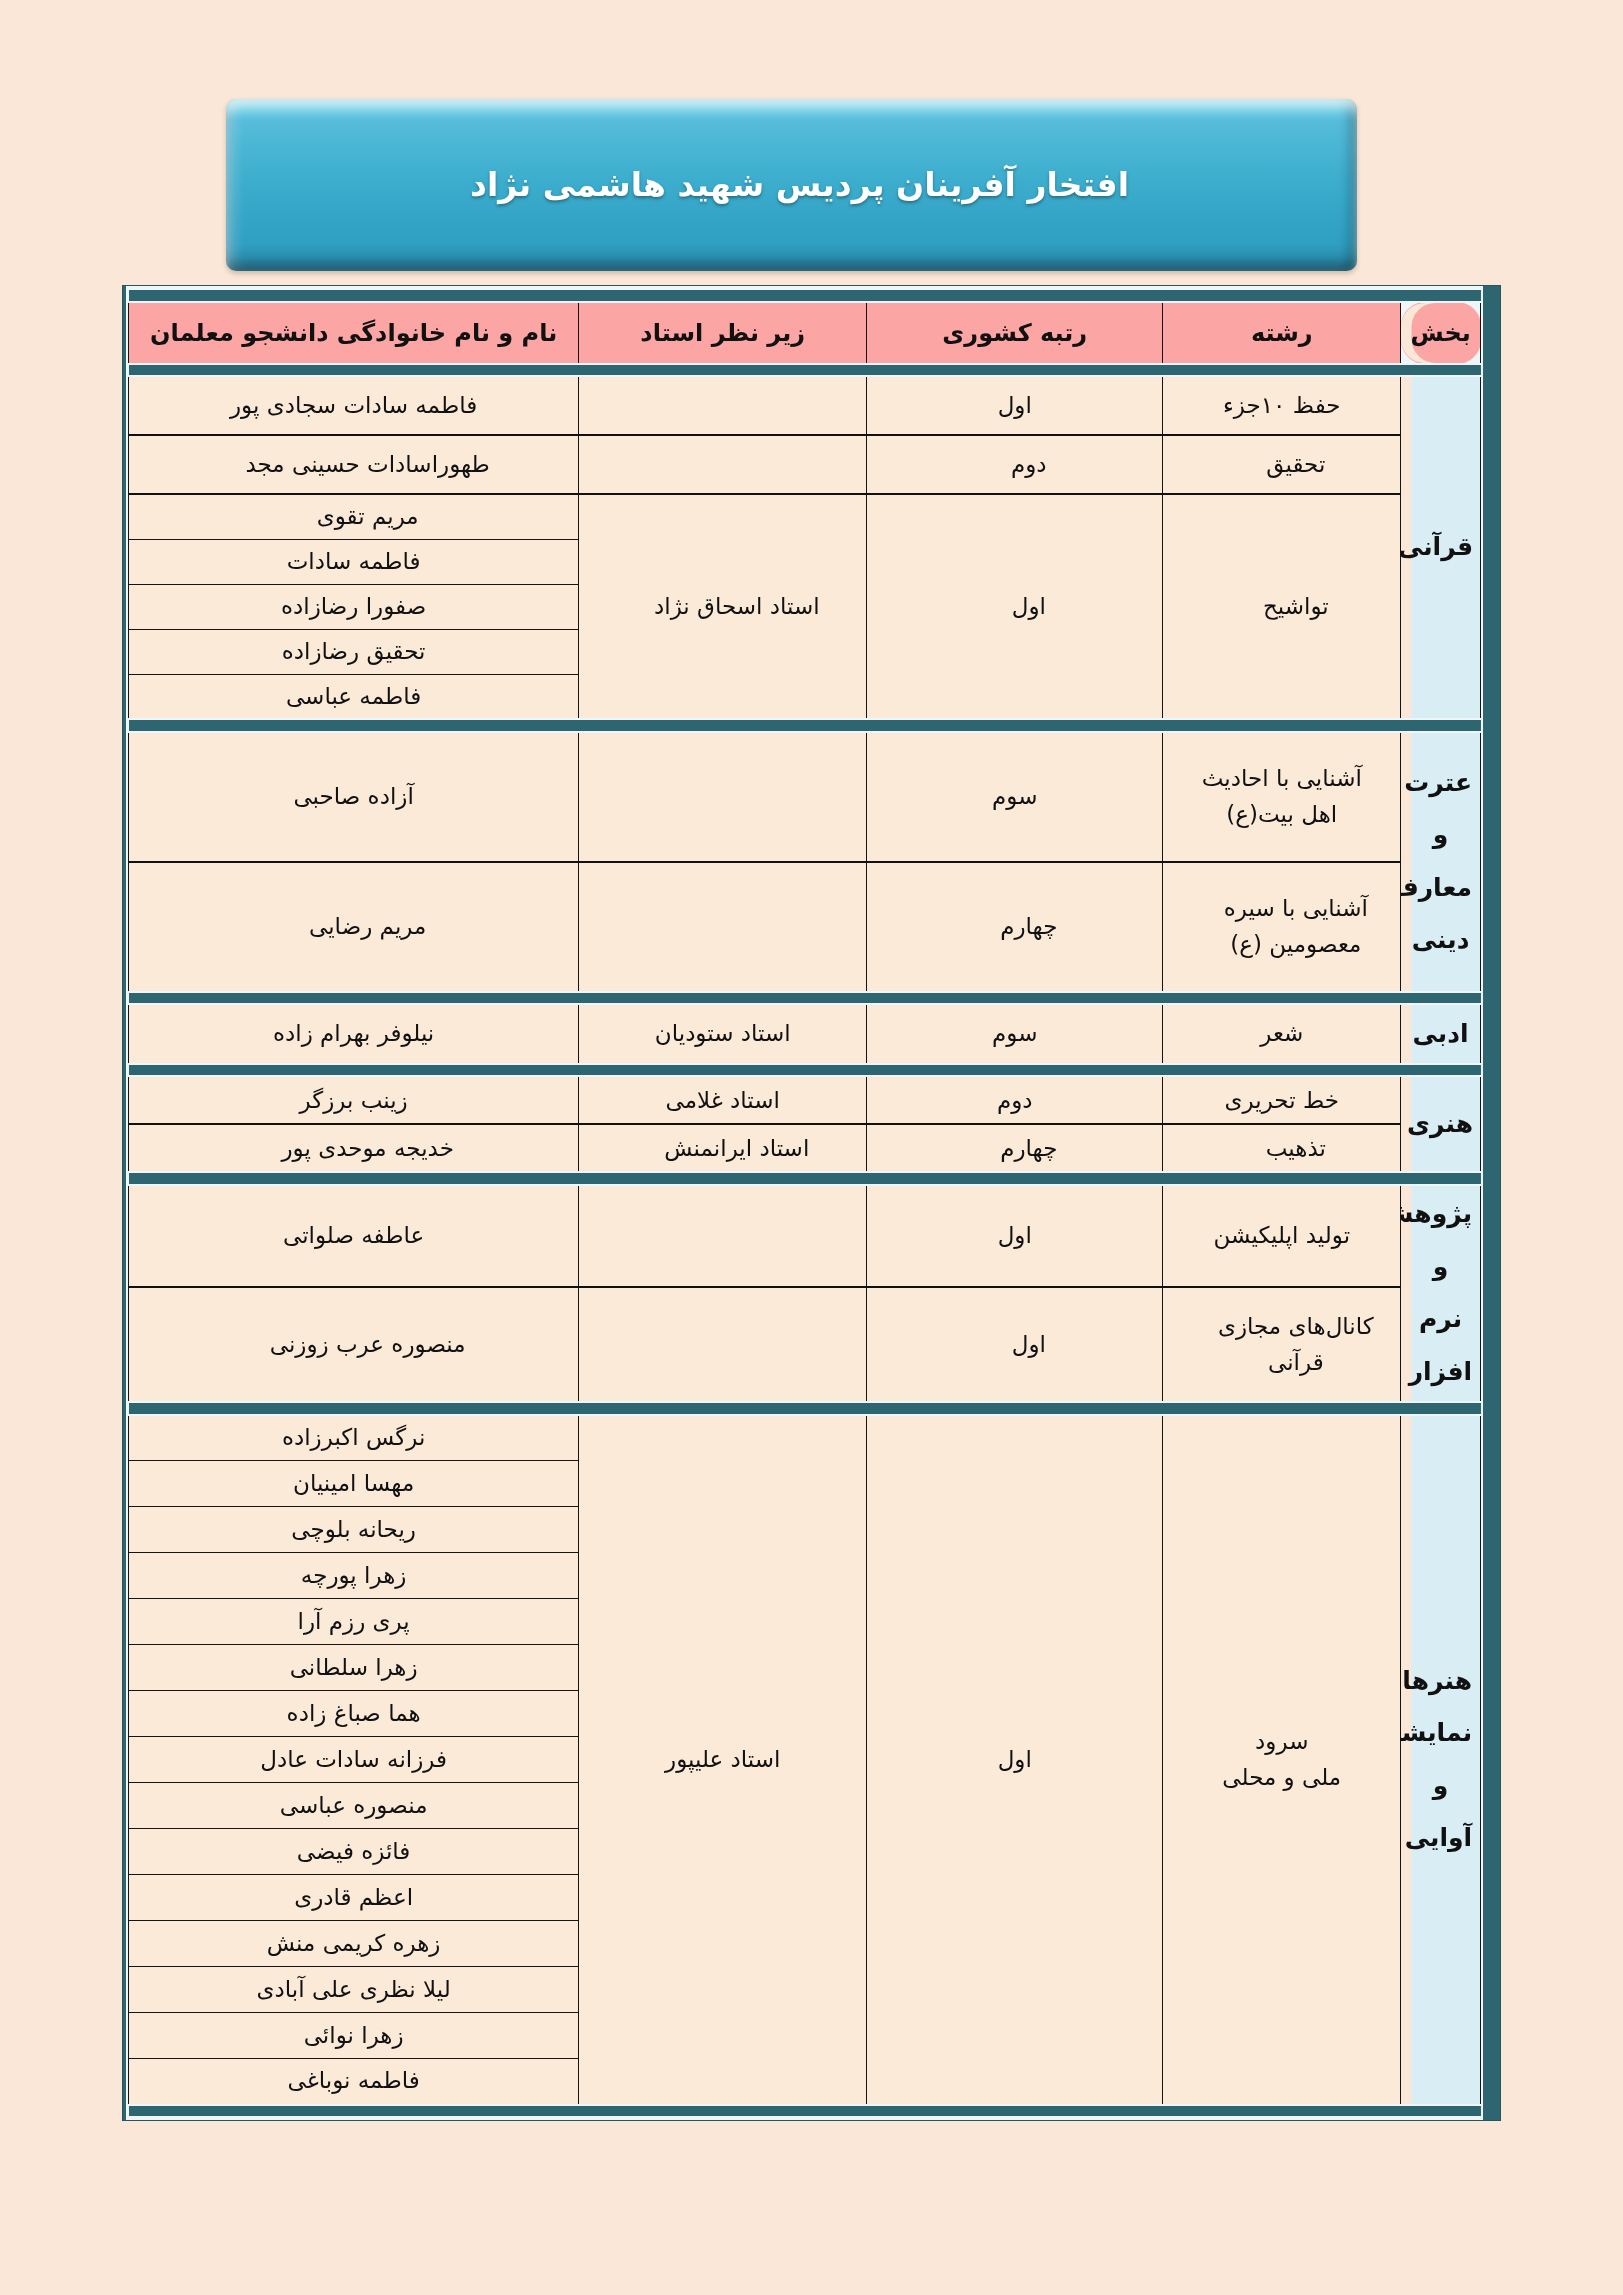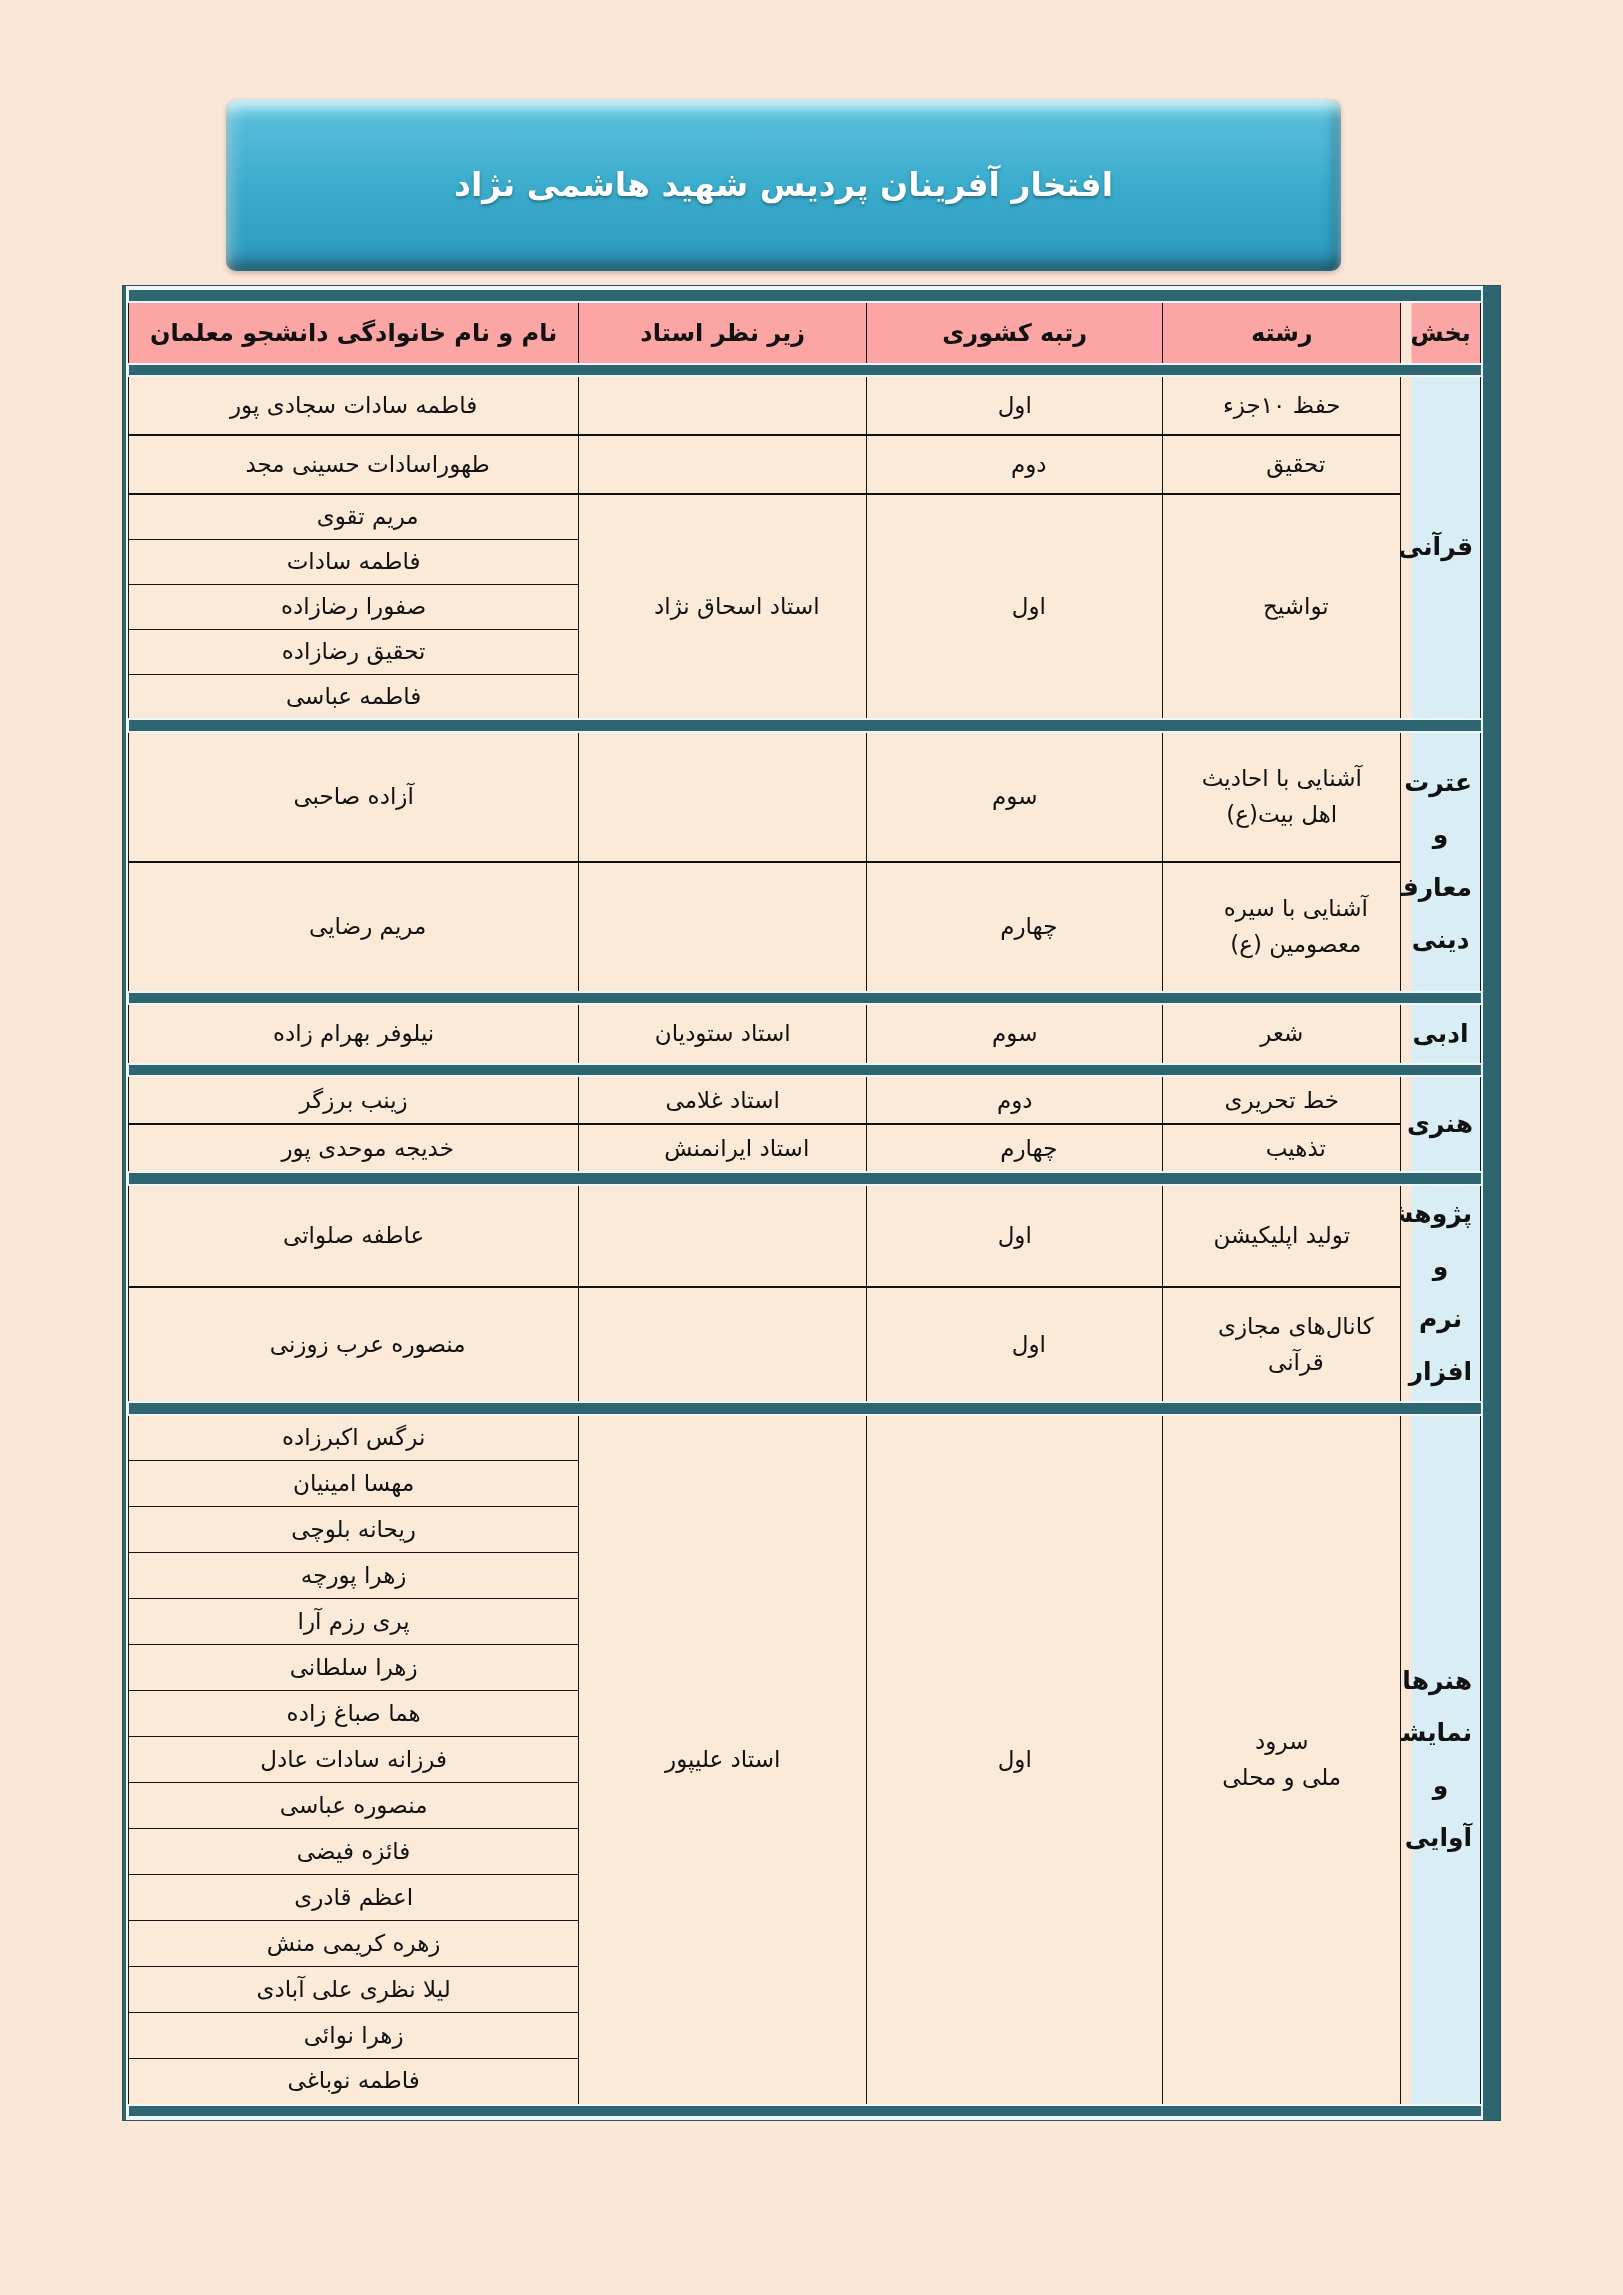--- a/index.html
+++ b/index.html
@@ -18,20 +18,21 @@
     border-radius:10.5px;
     background:linear-gradient(180deg,#94e2f2 0%, #55bcda 13%, #3cadcd 48%, #2f9fc2 84%, #27819f 100%);
     box-shadow:
       inset 0 7.9px 9.2px rgba(255,255,255,.55),
       inset 0 -7.9px 10.5px rgba(0,0,0,.28),
       inset 9.2px 0 10.5px rgba(255,255,255,.22),
       inset -9.2px 0 10.5px rgba(0,0,0,.18),
       0 2.6px 5.2px rgba(0,0,0,.18);
     display:flex; flex-direction:column; justify-content:space-evenly; align-items:center;
     text-align:center;
+    padding-left:16px;
   }
   .banner-line {
     color:#ffffff; font-weight:bold; font-size:33px; line-height:1.2;
     direction:rtl;
     text-shadow:0 2px 3.3px rgba(0,0,0,.35);
     white-space:nowrap;
   }
 
   
   .tframe {
@@ -63,21 +64,21 @@
     padding:2.6px 7.9px;
     white-space:pre-line;
     line-height:1.55;
   }
   td.sec {
     background:#d9edf5;
     font-weight:bold; font-size:25px;
     line-height:2.1;
     box-shadow:inset 10.5px 0 0 #fbe7d7;
   }
-  th.sec { box-shadow:inset 10.5px 0 0 #fbe7d7; }
+  th.sec { box-shadow:inset 10.5px 0 0 #fbe7d7;border-radius:24px; }
 
   
   tr.sep td {
     background:#2d6571;
     height:10.5px; padding:0;
     border-left:0; border-right:0;
     border-top:2px solid #eef6f9;
     border-bottom:2px solid #eef6f9;
   }
   

